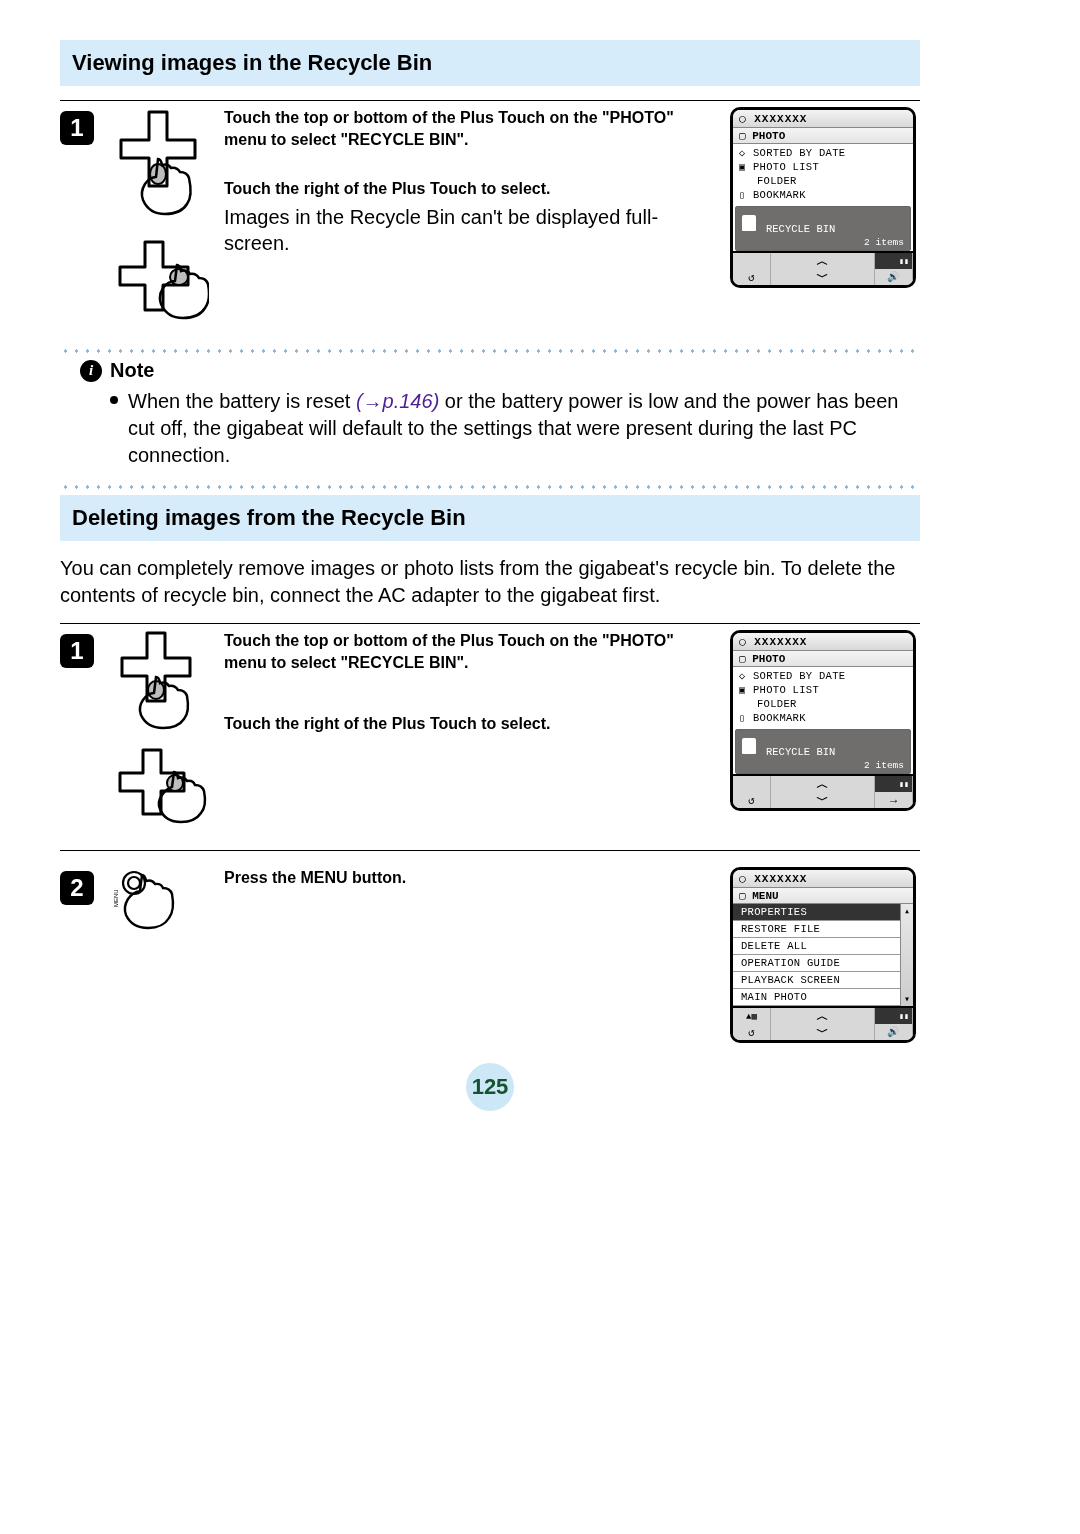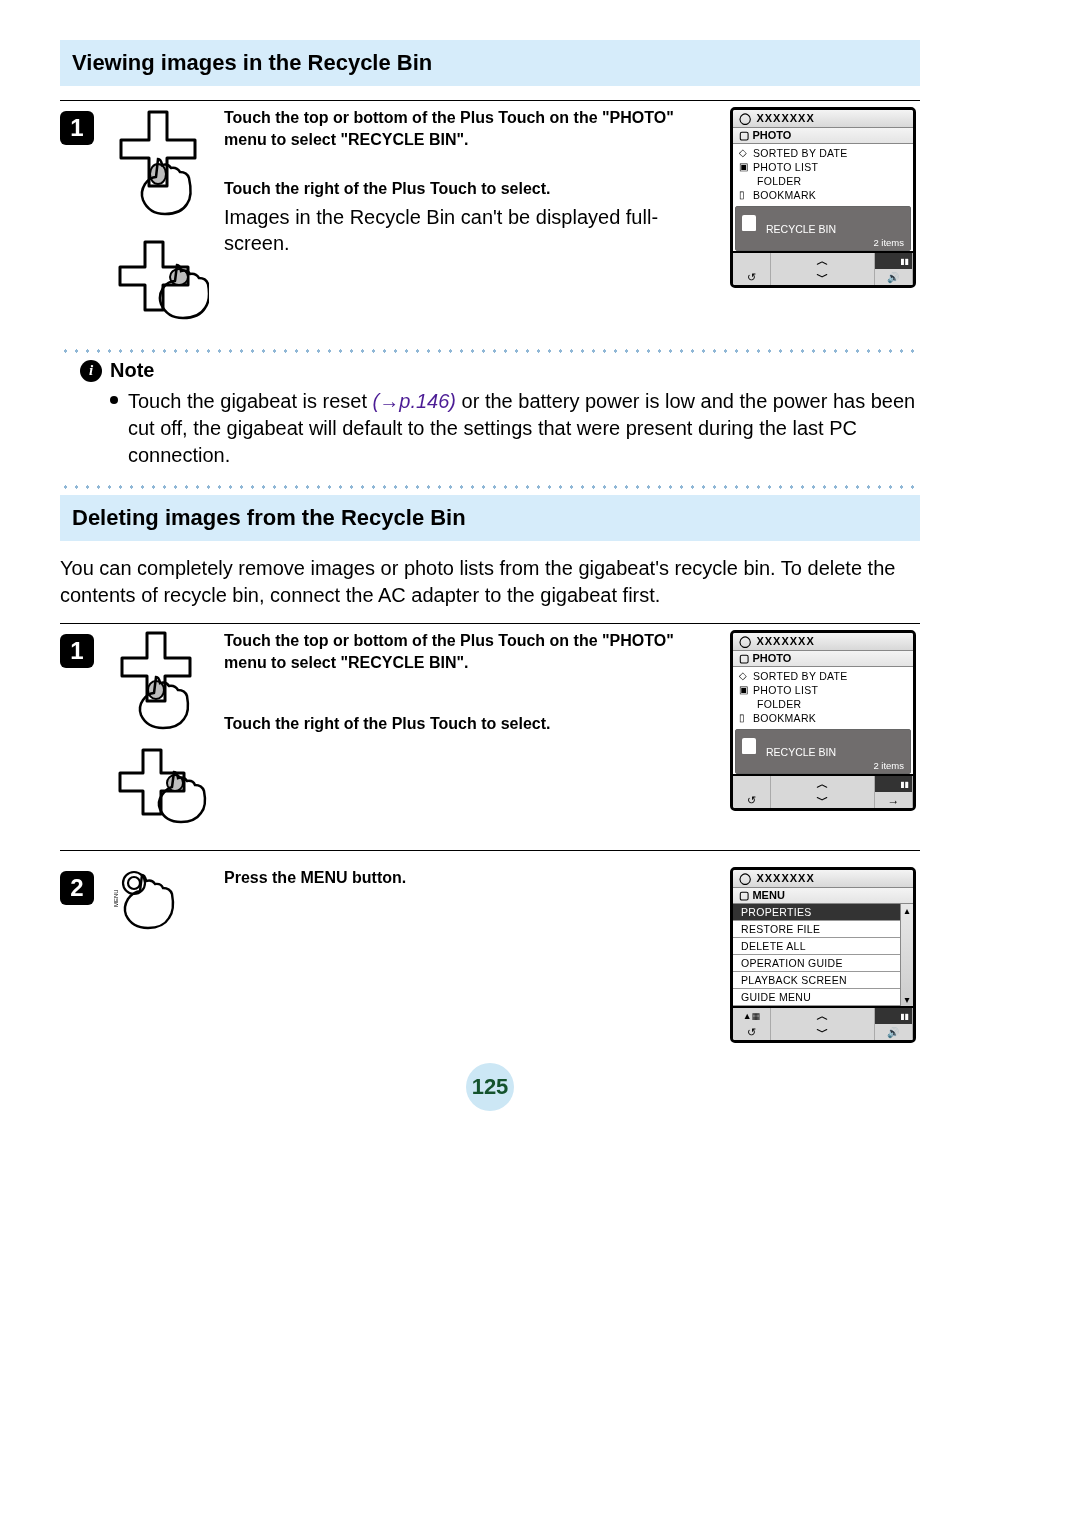--- a/index.html
+++ b/index.html
@@ -63,23 +63,23 @@
   }
   .instr-normal {
     font-size: 20px;
     line-height: 1.3;
   }
   .screen-col {
     flex: 0 0 190px;
   }
   .screen {
     border: 3px solid #000;
-    border-radius: 5px;
+    border-radius: 10px;
     width: 180px;
-    font-family: Liberation Sans, sans-serif;
+    font-family: Liberation Mono, monospace;
     font-size: 11px;
     background: #fff;
     overflow: hidden;
   }
   .screen .title-bar {
     background: linear-gradient(#f4f4f4,#d8d8d8);
     padding: 2px 6px;
     font-weight: bold;
     letter-spacing: 1px;
     border-bottom: 1px solid #888;
@@ -300,21 +300,21 @@
 
 <div class="dotted-divider"></div>
 
 <div class="note-row">
   <div class="note-icon">i</div>
   <div class="note-label">Note</div>
 </div>
 
 <div class="bullets">
   <div class="b">
-    <span>Touch the gigabeat is reset </span><span class="inline-link">(<span class="arrow">→</span><span>p.146</span>)</span><span> or the battery power is low and the power has been cut off, the gigabeat will default to the settings that were present during the last PC connection.</span>
+    <span>When the battery is reset </span><span class="inline-link">(<span class="arrow">→</span><span>p.146</span>)</span><span> or the battery power is low and the power has been cut off, the gigabeat will default to the settings that were present during the last PC connection.</span>
   </div>
 </div>
 
 <div class="dotted-divider"></div>
 
 <div class="section-heading">Deleting images from the Recycle Bin</div>
 
 <div class="intro-para">You can completely remove images or photo lists from the gigabeat's recycle bin. To delete the contents of recycle bin, connect the AC adapter to the gigabeat first.</div>
 
 <div class="hr"></div>
@@ -409,21 +409,21 @@
     <div class="screen">
       <div class="title-bar">◯ <span>XXXXXXX</span></div>
       <div class="crumb">▢ <span>MENU</span></div>
       <div class="menu-wrap">
         <div class="menu-list" style="flex:1">
           <div class="mi sel">PROPERTIES</div>
           <div class="mi">RESTORE FILE</div>
           <div class="mi">DELETE ALL</div>
           <div class="mi">OPERATION GUIDE</div>
           <div class="mi">PLAYBACK SCREEN</div>
-          <div class="mi">GUIDE MENU</div>
+          <div class="mi">MAIN PHOTO</div>
         </div>
         <div class="scroll">
             <span>▴</span>
             <span>▾</span>
           </div>
       </div>
       <div class="nav-bar">
         <div style="font-size:9px">▲▦</div>
         <div class="up"></div>
         <div class="bat">▮▮</div>

